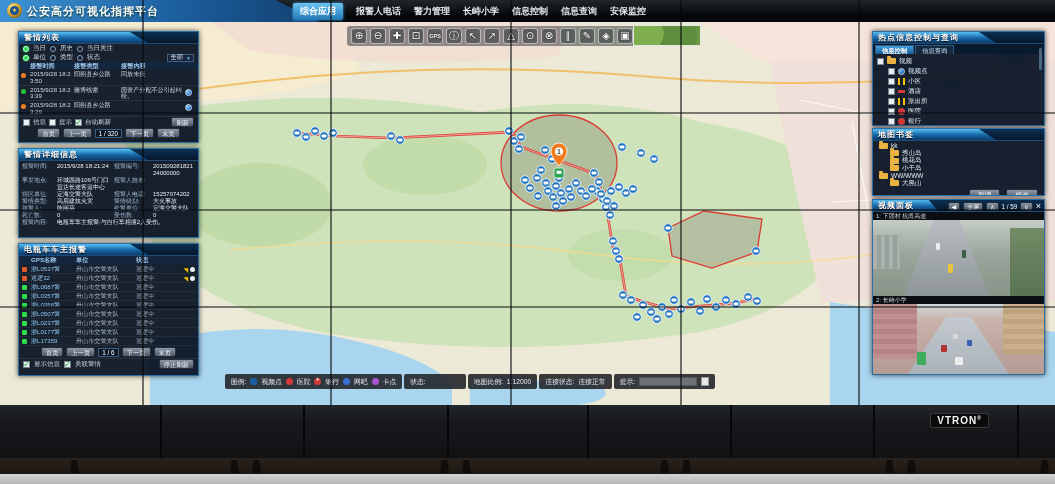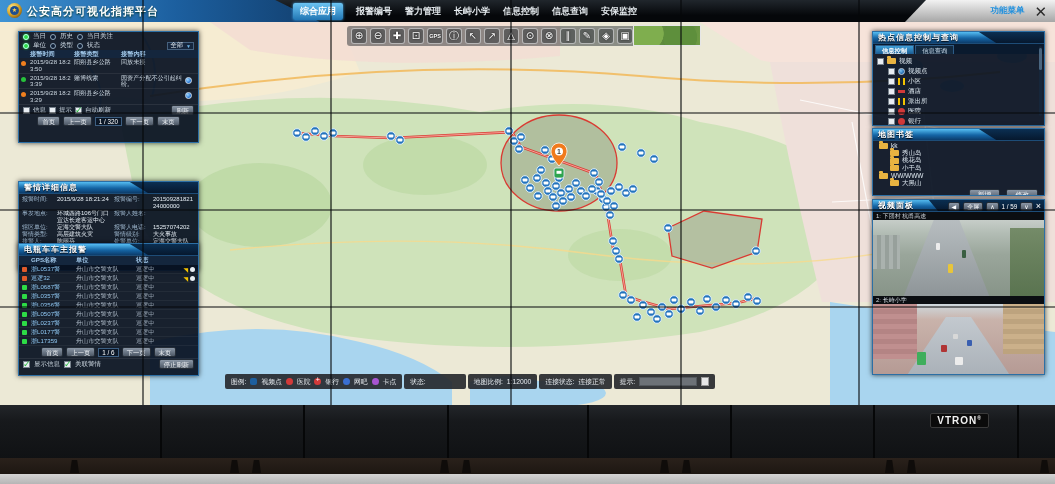--- a/index.html
+++ b/index.html
@@ -58,21 +58,21 @@
   .al-rows{height:46px;overflow:hidden;}
   .al-row{border-bottom:1px solid rgba(255,255,255,.07);padding-top:1px;min-height:14px;cursor:pointer;}
   .al-row span{color:#cdd8e2;font-size:6.1px;line-height:6.8px;word-break:break-all;}
   .dot{width:5px;height:5px;border-radius:50%;margin-top:2px;display:inline-block;}
   .dot.o{background:#f07f1e;} .dot.g{background:#27c23b;}
   .globe{width:7px;height:7px;border-radius:50%;background:radial-gradient(circle at 35% 35%,#9fd8ff,#1f6fd0 70%);border:1px solid #cde;display:inline-block;margin-top:2px;}
   .al-foot{display:flex;align-items:center;gap:3px;height:11px;padding:0 4px;border-top:1px solid rgba(255,255,255,.08);}
   .pager{display:flex;align-items:center;gap:3px;height:12px;padding:0 4px;justify-content:center;}
   .pg-cur{background:#0c1828;border:1px solid #3d5f82;color:#fff;font-size:6.3px;padding:0 3px;height:9px;line-height:8px;}
   
-  .p-detail{left:18px;top:148px;width:181px;height:90px;margin-top:33px;}
+  .p-detail{left:18px;top:148px;width:181px;height:90px;}
   .dgrid{display:grid;grid-template-columns:33px 55px 37px 1fr;column-gap:2px;padding:2px 3px;}
   .dgrid .dl{color:#9fb8cf;font-size:6px;line-height:7px;}
   .dgrid .dv{color:#e4ecf3;font-size:6px;line-height:7px;word-break:break-all;}
   .dgrid .span3{grid-column:2/5;}
   
   .p-police{left:18px;top:243px;width:181px;height:133px;}
   .po-thead,.po-row{display:grid;grid-template-columns:9px 45px 60px 32px 1fr;align-items:center;padding:0 3px;}
   .po-thead{background:#14263d;height:9px;}
   .po-thead span{color:#9fc6e8;font-size:6.2px;font-weight:bold;}
   .po-row{height:9px;border-bottom:1px solid rgba(255,255,255,.05);cursor:pointer;}
@@ -478,34 +478,35 @@
     <div class="ovmap"></div>
 
     <div class="topbar">
       <div class="wedge"></div>
       <div class="logo">
           <i>★</i>
         </div>
       <div class="apptitle">公安高分可视化指挥平台</div>
       <div class="menu">
         <span class="mi active">综合应用</span>
-        <span class="mi">报警编号</span>
+        <span class="mi">报警人电话</span>
         <span class="mi">警力管理</span>
         <span class="mi">长峙小学</span>
         <span class="mi">信息控制</span>
         <span class="mi">信息查询</span>
         <span class="mi">安保监控</span>
       </div>
-      <div class="tb-right">
-        <span class="fn-menu">功能菜单</span>
-        <span class="tb-close">✕</span>
-      </div>
     </div>
 
     <div class="panel p-alarm">
+      <div class="phead">
+          <div class="hdr">
+            <span class="ptitle">警情列表</span>
+          </div>
+        </div>
       <div class="fil-row">
         <span class="rd sel"></span>
           <span class="lbl">当日</span>
         <span class="rd"></span>
           <span class="lbl">历史</span>
         <span class="rd"></span>
           <span class="lbl">当日关注</span>
       </div>
       <div class="fil-row">
         <span class="rd sel"></span>

